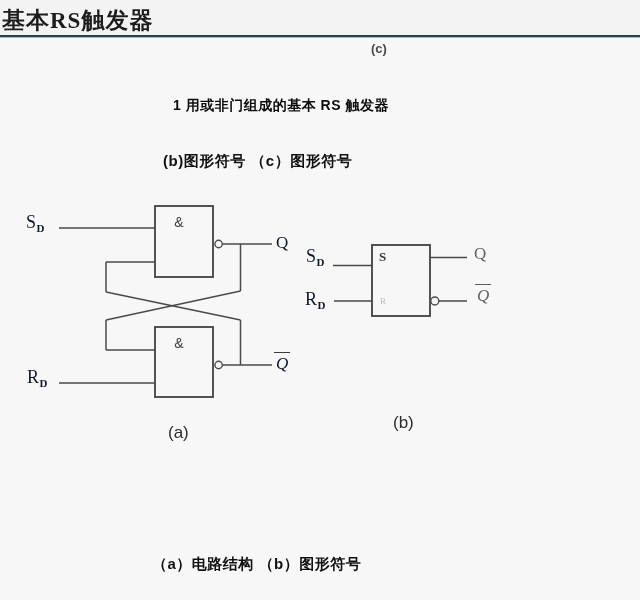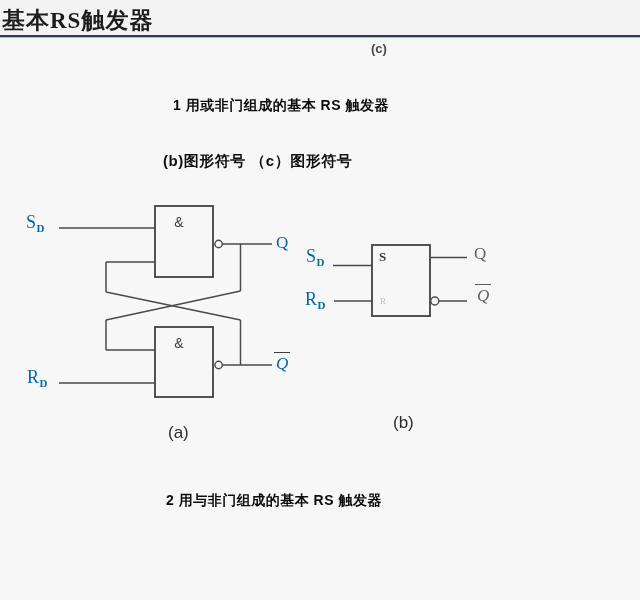--- a/index.html
+++ b/index.html
@@ -65,21 +65,21 @@
   }
   .c1 { left: 163px; top: 152px; }
   .c2 { left: 152px; top: 555px; }
   svg.circuit {
     position: absolute;
     left: 0; top: 0;
   }
   .lbl {
     position: absolute;
     font-family: "Liberation Serif", serif;
-    color: #0369a1;
+    color: #0f172a;
     white-space: nowrap;
     line-height: 1;
   }
   .pin {
     font-size: 18px;
   }
   .pin .sub {
     font-size: 11px;
     font-weight: 700;
     vertical-align: -4px;
@@ -180,15 +180,15 @@
   <div class="fig-label fa">(a)</div>
 
   <div class="lbl pin" style="left:306px; top:247px;"><span>S</span><span class="sub">D</span></div>
   <div class="lbl pin" style="left:305px; top:290px;"><span>R</span><span class="sub">D</span></div>
   <div class="box-s">S</div>
   <div class="box-r">R</div>
   <div class="lbl out-q fig-b-out" style="left:474px; top:245px;">Q</div>
   <div class="lbl out-q qbar fig-b-out" style="left:475px; top:284px;"><span class="bar">Q</span></div>
   <div class="fig-label fb">(b)</div>
 
-  <div class="heading h2">2 用与非门组成的基本 RS 触发器</div>
+  <div class="caption c2">（a）电路结构 （b）图形符号</div>
 
 </div>
 
 </body></html>

